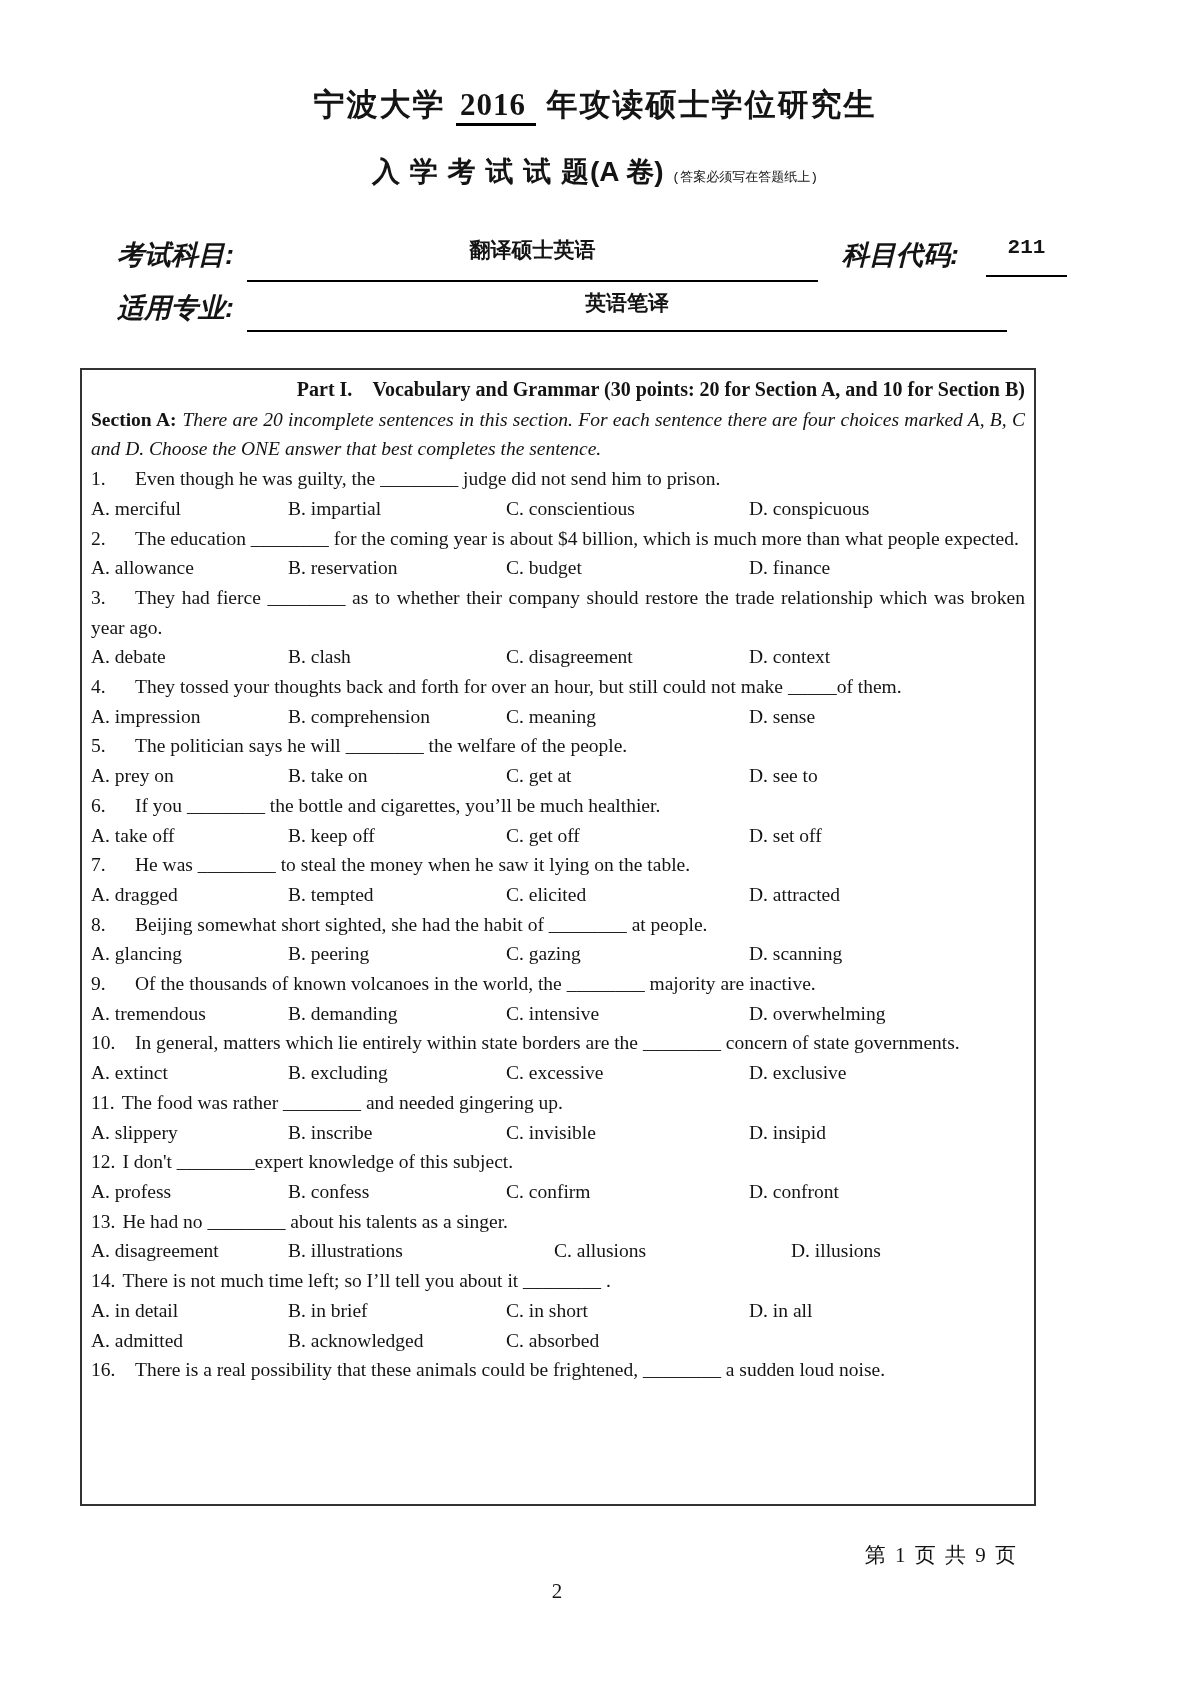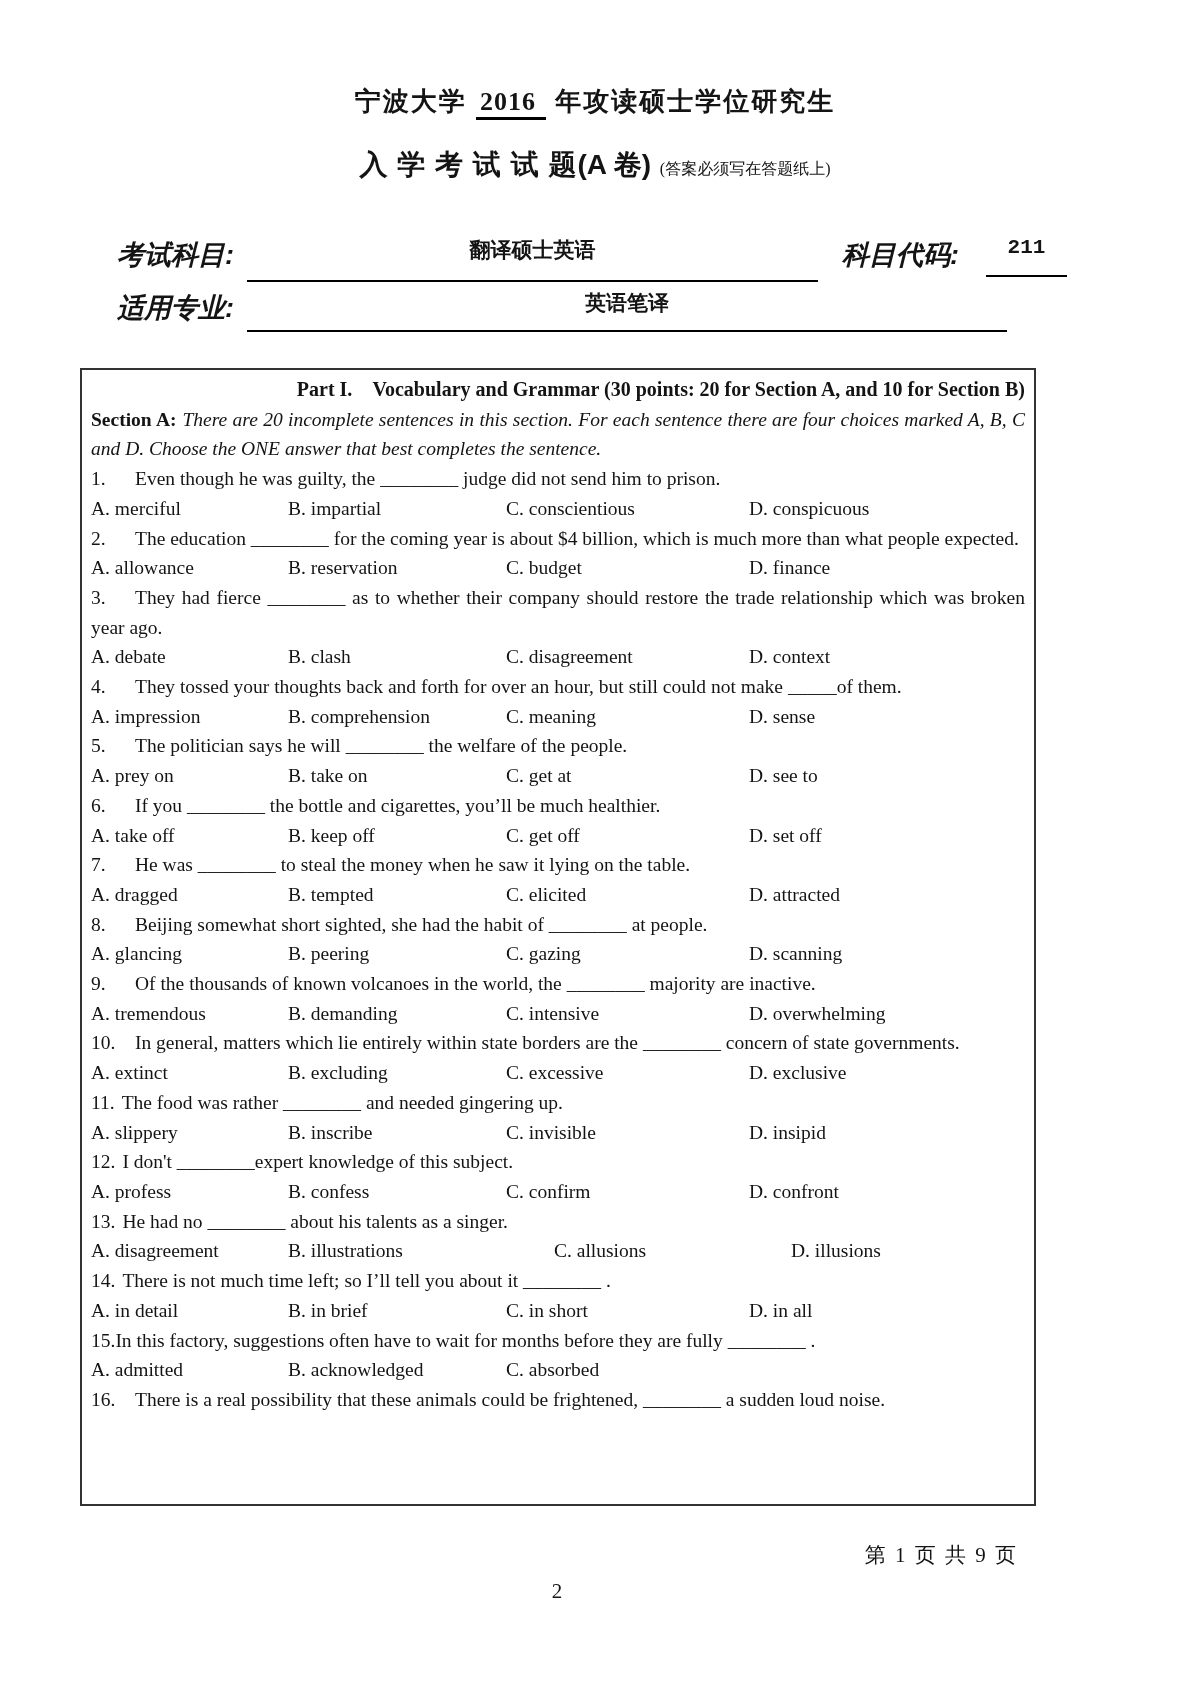--- a/index.html
+++ b/index.html
@@ -10,42 +10,42 @@
     font-family:"Liberation Serif", serif;
     color:#141414;
     overflow:hidden;
   }
   .page { position:absolute; inset:0; }
 
   
   .title1 {
     padding-top:84px;
     text-align:center;
-    font-size:26px; font-weight:bold;
+    font-size:31px; font-weight:bold;
     letter-spacing:2px;
     font-family:"Liberation Sans", sans-serif;
   }
   .title1 .year {
     font-family:"Liberation Serif", serif;
     border-bottom:3px solid #000;
     padding:0 10px 1px 4px;
     letter-spacing:1px;
   }
   .title2 {
     margin-top:27px;
     text-align:center;
     font-size:28px; font-weight:bold;
     letter-spacing:1px;
     font-family:"Liberation Sans", sans-serif;
   }
   .title2 .paren { letter-spacing:0;text-align:center; }
   .title2 .note {
-    font-size:16px; font-weight:normal;
+    font-size:13px; font-weight:normal;
     letter-spacing:0;
-    font-family:Liberation Serif, serif;
+    font-family:Liberation Mono, monospace;
   }
 
   
   .meta { position:absolute; top:236px; left:117px; width:950px; }
   .meta-row { display:flex; align-items:flex-start; }
   .meta-row.second { margin-top:7px; }
   .meta-label {
     font-family:"Liberation Sans", sans-serif;
     font-weight:bold; font-size:27px;
     white-space:nowrap; padding-top:1px;font-style:italic;
@@ -224,21 +224,20 @@
           <span>C. allusions</span>
           <span>D. illusions</span>
         </div>
         <p class="q-line gap-normal"><span class="q-num">14.</span><span class="q-text">There is not much time left; so I’ll tell you about it ________ .</span></p>
         <div class="opts">
           <span>A. in detail</span>
           <span>B. in brief</span>
           <span>C. in short</span>
           <span>D. in all</span>
         </div>
-        <p class="q-line gap-none"><span class="q-num">15.</span><span class="q-text">In this factory, suggestions often have to wait for months before they are fully ________ .</span></p>
         <div class="opts">
           <span>A. admitted</span>
           <span>B. acknowledged</span>
           <span>C. absorbed</span>
         </div>
         <p class="q-line gap-wide"><span class="q-num">16.</span><span class="q-text">There is a real possibility that these animals could be frightened, ________ a sudden loud noise.</span></p>
       </div>
   </div>
 
   <div class="footer-pageinfo">第 1 页 共 9 页</div>

